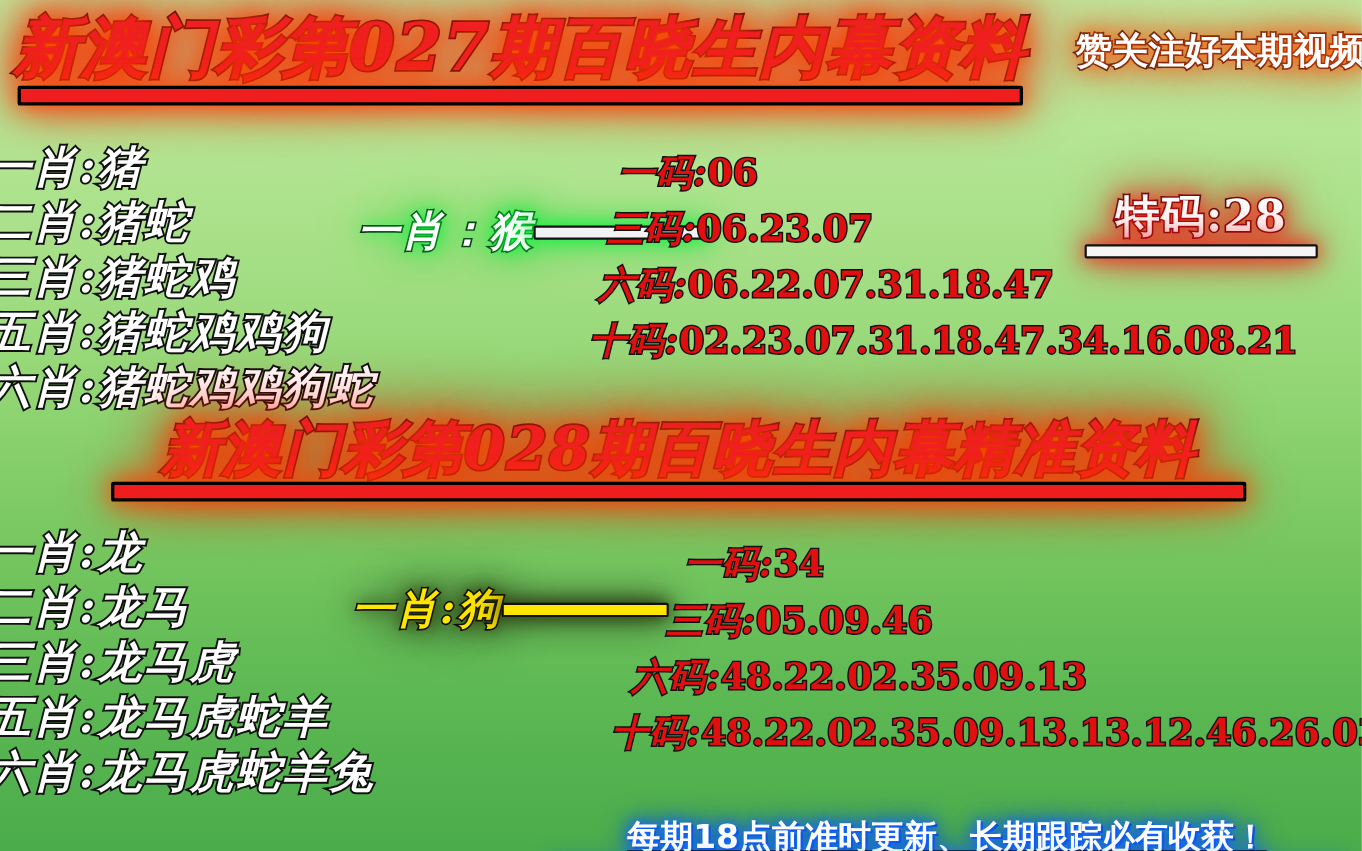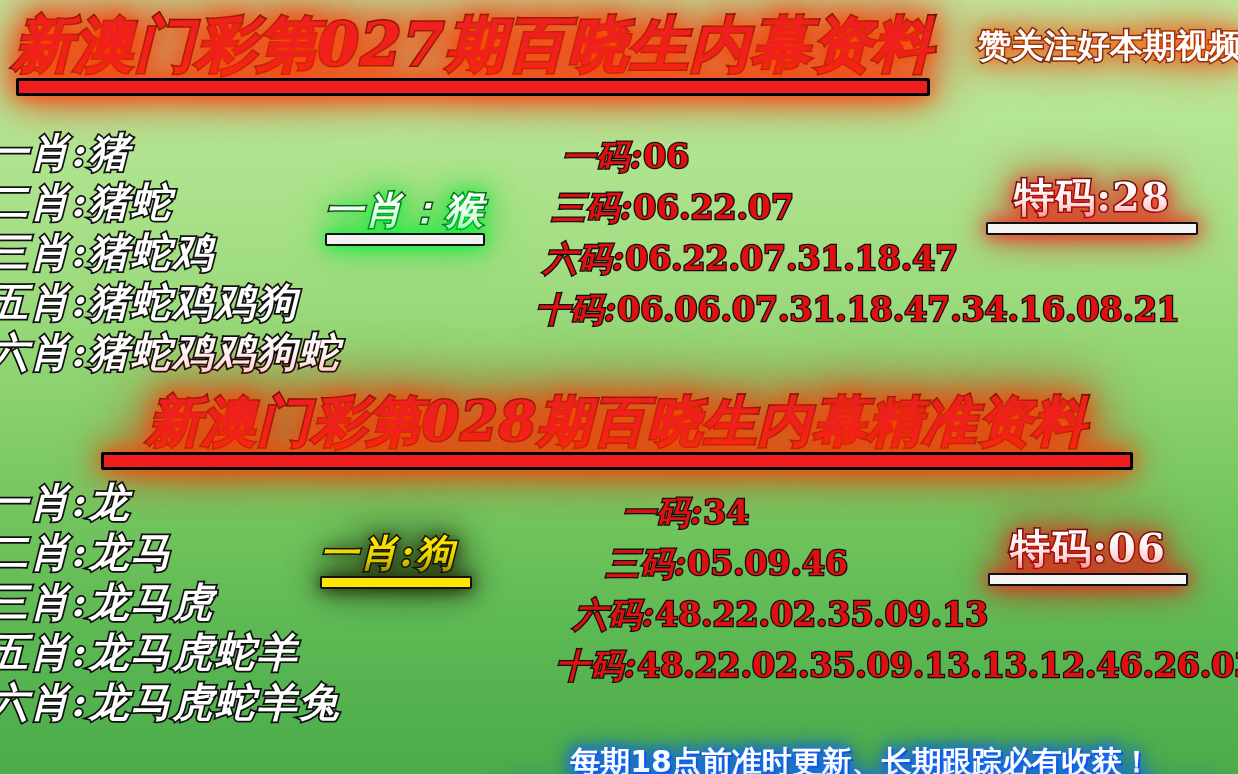--- a/index.html
+++ b/index.html
@@ -63,21 +63,21 @@
   #title-027 {
     left: 8px;
     top: 14px;
     width: 930px;
   }
   #title-027 .title-text { font-size: 60px; }
   #title-027 .title-rule { width: 908px; margin-top: 4px; }
 
   #title-028 {
     left: 96px;
-    top: 394px;
+    top: 380px;
     width: 1042px;
   }
   #title-028 .title-text { font-size: 54px; }
   #title-028 .title-rule { width: 1026px; margin-top: 4px; }
 
   
   #promo-top-right {
     position: absolute;
     right: -4px;
     top: 28px;
@@ -109,22 +109,22 @@
   }
   #zodiac-top    { left: -12px; top: 132px; font-size: 40px; }
   #zodiac-top .zrow    { margin-bottom: 10px; }
   #zodiac-bottom { left: -12px; top: 482px; font-size: 40px; }
   #zodiac-bottom .zrow { margin-bottom: 10px; }
 
   
   .badge {
     position: absolute;
     display: flex;
-    flex-direction: column;
-    align-items: flex-start;
+    flex-direction: row;
+    align-items: center;
   }
   .badge .badge-text {
     font-family: "DejaVu Serif", "Liberation Serif", serif;
     font-weight: bold;
     font-style: italic;
     font-size: 38px;
     line-height: 1.05;
     white-space: nowrap;
     letter-spacing: 2px;
     -webkit-text-stroke: 3px #111;
@@ -279,27 +279,27 @@
   <div class="badge" id="badge-zodiac-top">
     <div class="badge-text">一肖：猴</div>
     <div class="badge-rule"></div>
   </div>
 
   <div class="code-block" id="codes-top">
     <div class="crow r1">
       <span class="lab">一码:</span><span>06</span>
     </div>
     <div class="crow r2">
-      <span class="lab">三码:</span><span>06.22.07</span>
+      <span class="lab">三码:</span><span>06.23.07</span>
     </div>
     <div class="crow r3">
       <span class="lab">六码:</span><span>06.22.07.31.18.47</span>
     </div>
     <div class="crow r4">
-      <span class="lab">十码:</span><span>06.06.07.31.18.47.34.16.08.21</span>
+      <span class="lab">十码:</span><span>02.23.07.31.18.47.34.16.08.21</span>
     </div>
   </div>
 
   <div class="special" id="special-top">
     <div class="special-text">特码:28</div>
     <div class="special-rule"></div>
   </div>
 
   <div class="title-band" id="title-028">
     <div class="title-text">新澳门彩第028期百晓生内幕精准资料</div>
@@ -327,23 +327,19 @@
       <span class="lab">三码:</span><span>05.09.46</span>
     </div>
     <div class="crow r3">
       <span class="lab">六码:</span><span>48.22.02.35.09.13</span>
     </div>
     <div class="crow r4">
       <span class="lab">十码:</span><span>48.22.02.35.09.13.13.12.46.26.03</span>
     </div>
   </div>
 
-  <div class="special" id="special-bottom">
-    <div class="special-text">特码:06</div>
-    <div class="special-rule"></div>
-  </div>
 
   <div id="footer-banner">
     <div class="footer-text">每期18点前准时更新、长期跟踪必有收获！</div>
     <div class="footer-rule"></div>
   </div>
 
 </div>
 
 </body></html>

